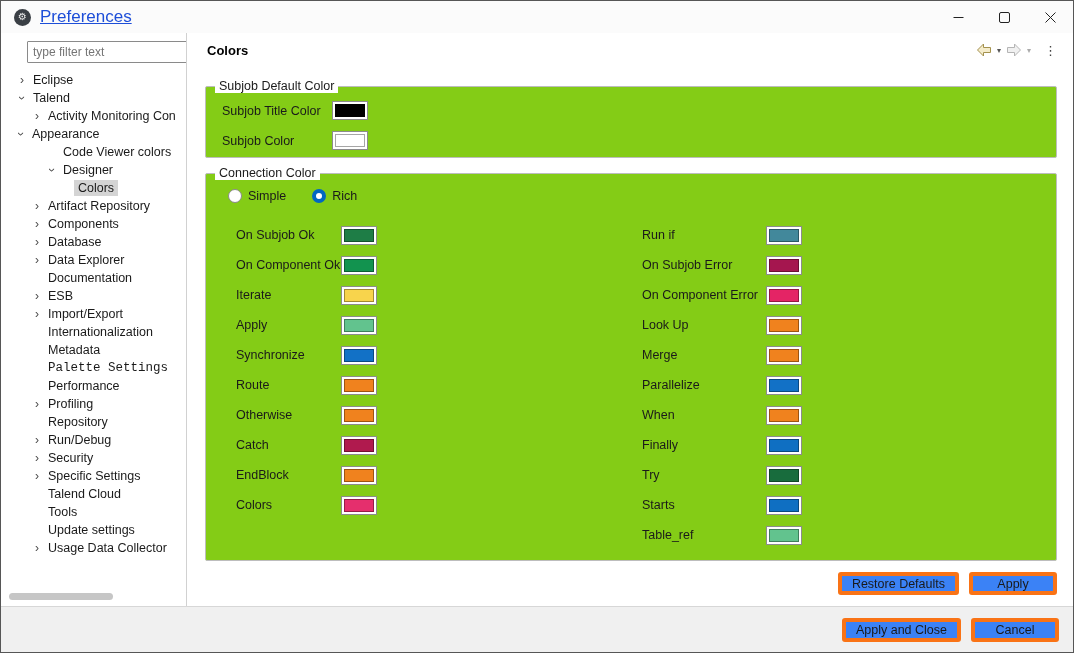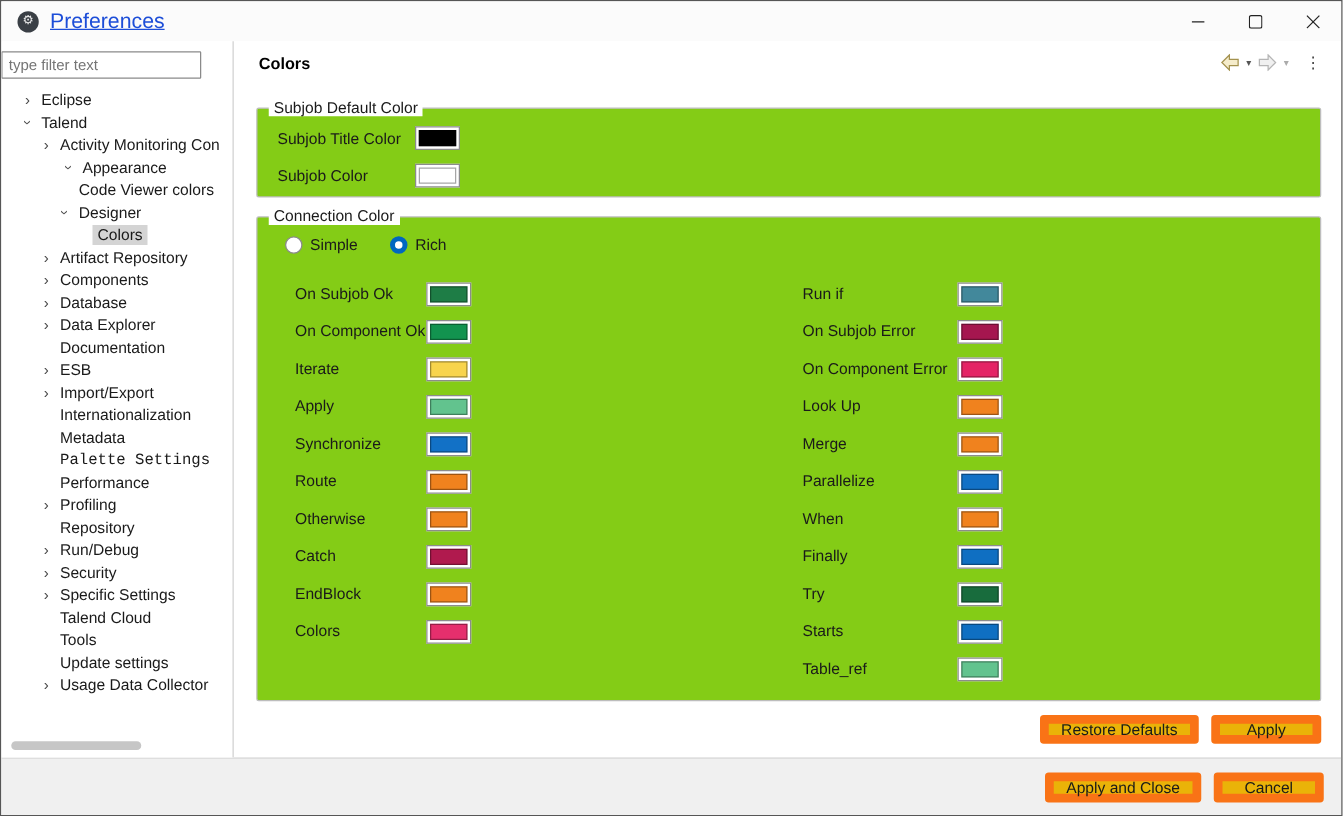--- a/index.html
+++ b/index.html
@@ -14,21 +14,21 @@
   .titlebar { flex:0 0 32px; display:flex; align-items:center; background:#FBFBFB; }
   .app-icon { width:17px; height:17px; border-radius:50%; background:#3a3f45; margin:0 9px 0 13px;
               display:flex; align-items:center; justify-content:center; color:#e9e9e9; font-size:10px; line-height:1; }
   .win-title { font-size:17px; color:#1d4ed8;text-decoration:underline; }
   .tb-buttons { margin-left:auto; display:flex; height:32px; }
   .tb-btn { width:46px; height:32px; display:flex; align-items:center; justify-content:center; }
   
   .body { flex:1 1 auto; display:flex; min-height:0; }
   .sidebar { flex:0 0 186px; width:186px; background:#fff; border-right:1px solid #D1D1D1;
              position:relative; padding-top:8px; overflow:hidden; }
-  .filter-input { margin-left:0; width:160px; height:22px; border:1px solid #8a8a8a; border-radius:1px;
+  .filter-input { margin-left:26px; width:160px; height:22px; border:1px solid #8a8a8a; border-radius:1px;
                   font-family:inherit; font-size:12px; padding:0 5px; color:#222; outline:none; }
   .filter-input::placeholder { color:#757575; }
   .tree { margin-top:8px; }
   .tree-row { height:18px; display:flex; align-items:center; white-space:nowrap; cursor:default; }
   .chev { flex:0 0 14px; width:14px; text-align:center; font-size:12px; color:#4a4a4a; line-height:1;
           display:inline-block; transform-origin:50% 50%; }
   .chev.expanded { transform:rotate(90deg); }
   .tree-label { padding:1px 4px; }
   .tree-row.selected .tree-label { background:#D4D4D4; }
   .hscrollbar { position:absolute; left:8px; bottom:6px; width:168px; height:7px; }
@@ -57,21 +57,21 @@
   .col-left { width:406px; }
   .col-right { flex:1; }
   .crow { display:flex; align-items:center; height:30px; }
   .col-left .lbl { width:105px; }
   .col-right .lbl { width:124px; }
   .swatch { width:36px; height:19px; background:#fff; border:1px solid #8c8c8c; display:flex;
             align-items:center; justify-content:center; padding:2px; cursor:pointer; }
   .swatch .chip { flex:1; height:100%; border:1px solid rgba(0,0,0,0.35); }
   .swatch.focused { outline:2px solid #86B9E8; border-color:#4A90D9; }
   .panel-buttons { margin-top:auto; display:flex; justify-content:flex-end; gap:10px; padding-bottom:11px; }
-  .btn { min-width:88px; height:23px; background:#eab308; border:7px solid #f97316; border-radius:3px;
+  .btn { min-width:88px; height:23px; background:#3b82f6; border:4px solid #f97316; border-radius:3px;
          font-family:inherit; font-size:12.5px; color:#1a1a1a; display:flex; align-items:center;
          justify-content:center; padding:0 10px; cursor:pointer; }
   
   .footer { flex:0 0 46px; background:#F0F0F0; border-top:1px solid #D7D7D7; display:flex;
             align-items:center; justify-content:flex-end; gap:10px; padding:0 14px; }
   .footer .btn { height:24px; }
 </style>
 </head>
 <body>
 
@@ -110,21 +110,21 @@
             <span class="tree-label">Eclipse</span>
           </div>
           <div class="tree-row" style="padding-left: 14px;">
             <span class="chev expanded">›</span>
             <span class="tree-label">Talend</span>
           </div>
           <div class="tree-row" style="padding-left: 29px;">
             <span class="chev collapsed">›</span>
             <span class="tree-label">Activity Monitoring Con</span>
           </div>
-          <div class="tree-row" style="padding-left: 47px;">
+          <div class="tree-row" style="padding-left: 13px;">
             <span class="chev expanded">›</span>
             <span class="tree-label">Appearance</span>
           </div>
           <div class="tree-row" style="padding-left: 44px;">
             <span class="chev leaf"></span>
             <span class="tree-label">Code Viewer colors</span>
           </div>
           <div class="tree-row" style="padding-left: 44px;">
             <span class="chev expanded">›</span>
             <span class="tree-label">Designer</span>

